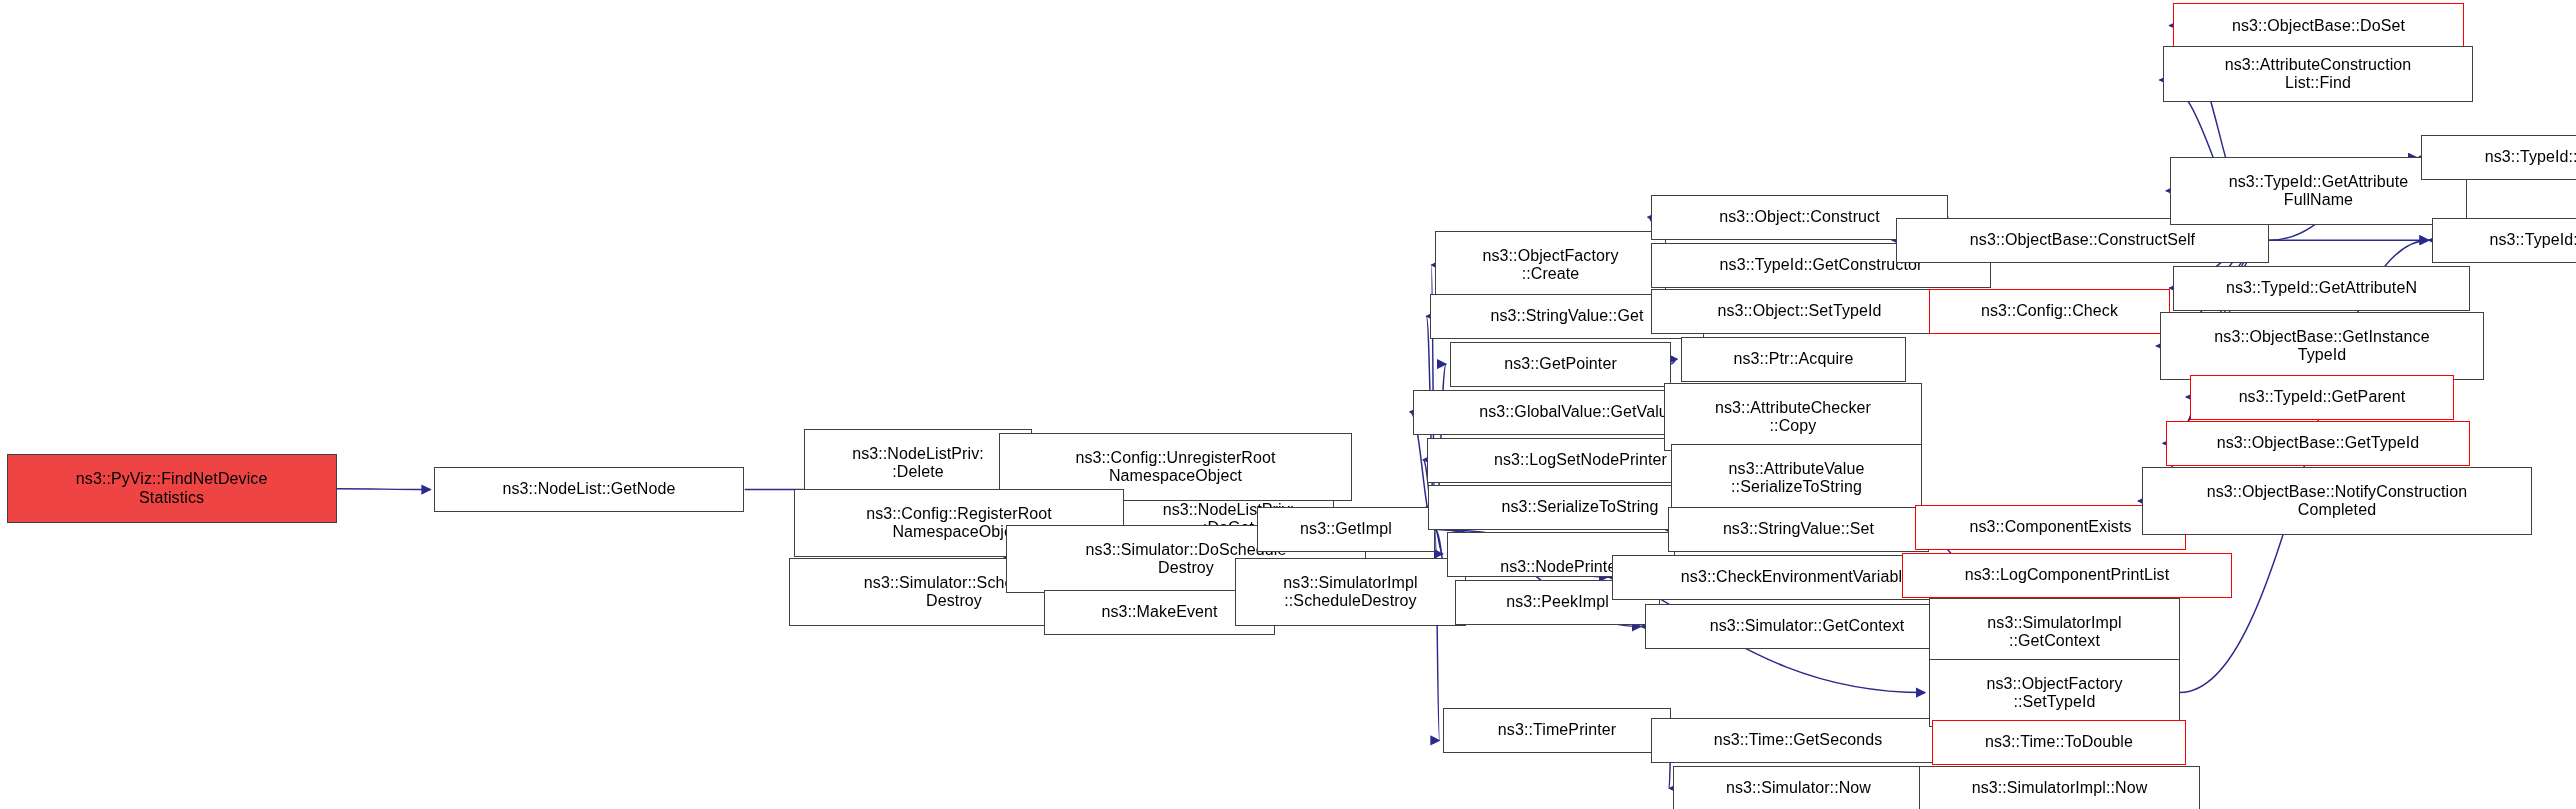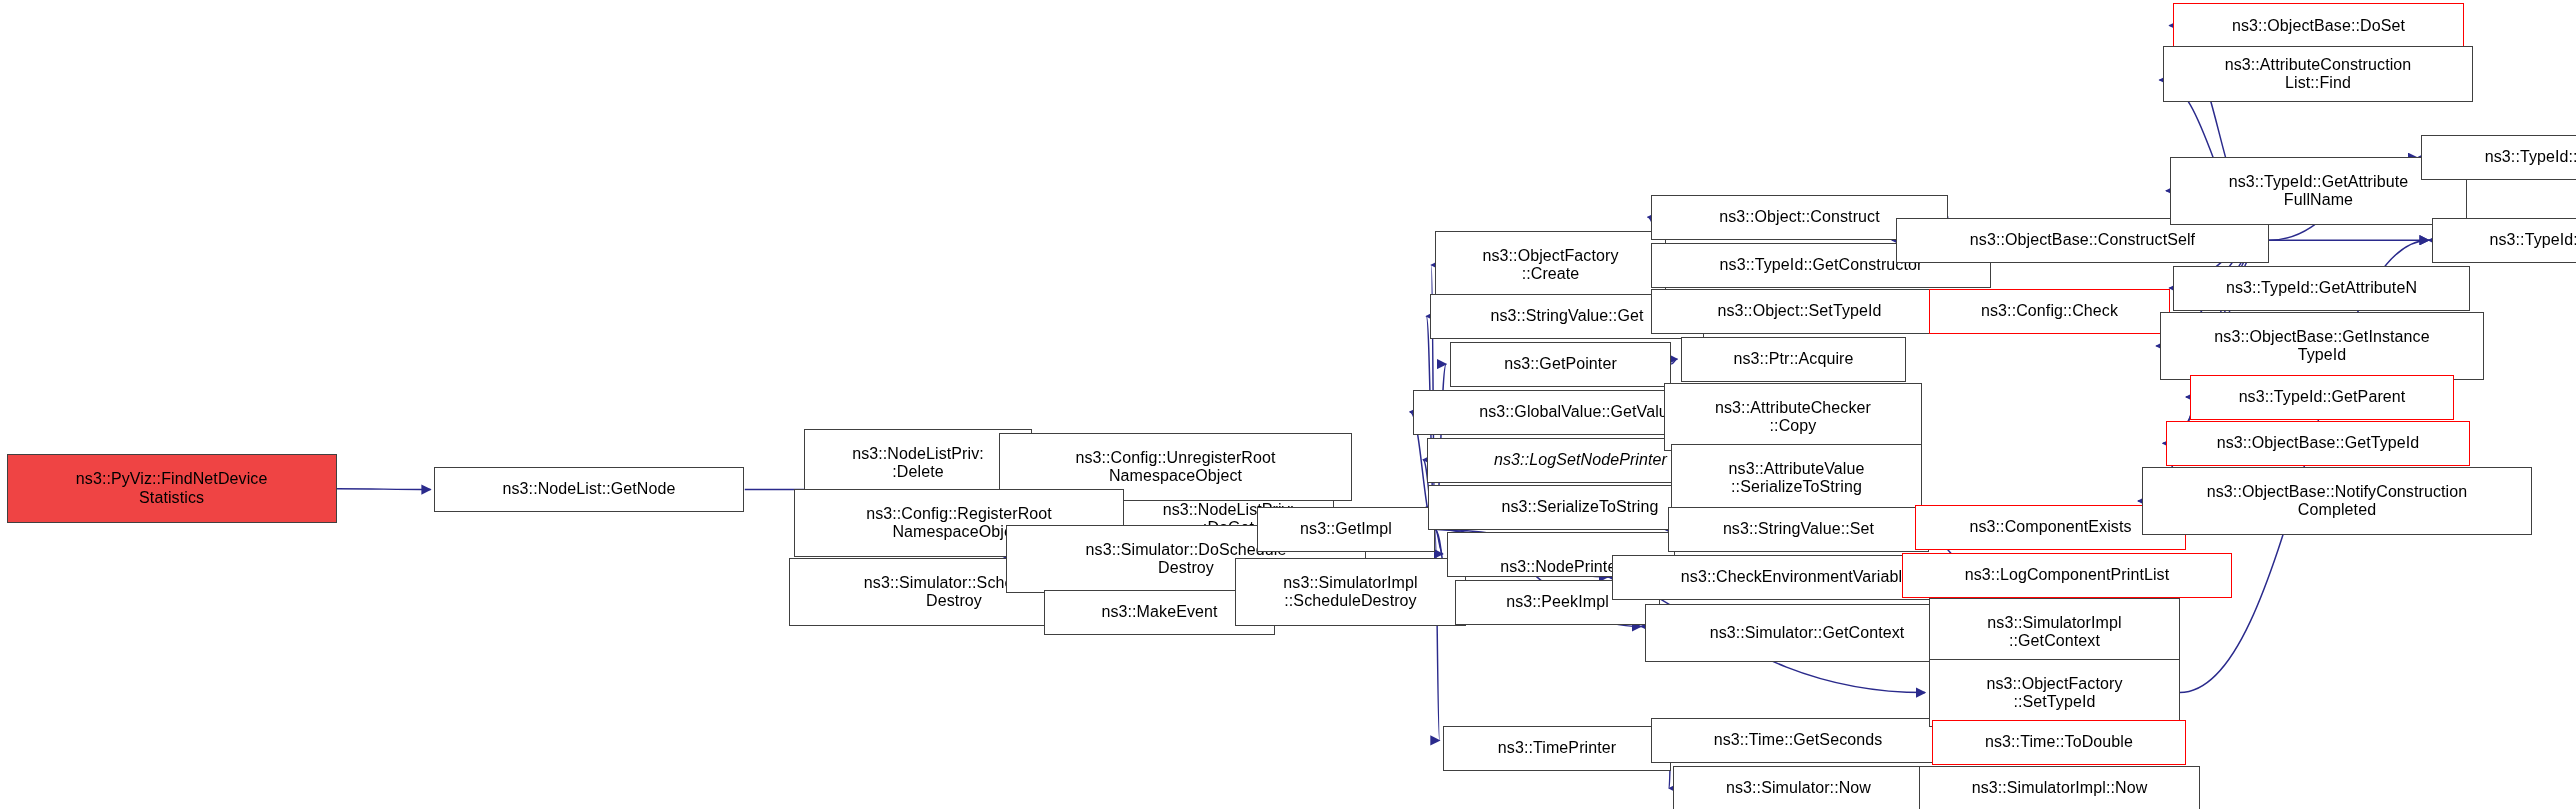--- a/index.html
+++ b/index.html
@@ -141,36 +141,36 @@
 Destroy</span></div>
       <div class="node" style="left: 1044px; top: 590px; width: 231px; height: 45px;"><span class="node-label">ns3::MakeEvent</span></div>
       <div class="node" style="left: 1257px; top: 507px; width: 178px; height: 45px;"><span class="node-label">ns3::GetImpl</span></div>
       <div class="node" style="left: 1235px; top: 558px; width: 231px; height: 68px;"><span class="node-label">ns3::SimulatorImpl
 ::ScheduleDestroy</span></div>
       <div class="node" style="left: 1435px; top: 231px; width: 231px; height: 68px;"><span class="node-label">ns3::ObjectFactory
 ::Create</span></div>
       <div class="node" style="left: 1430px; top: 294px; width: 274px; height: 45px;"><span class="node-label">ns3::StringValue::Get</span></div>
       <div class="node" style="left: 1450px; top: 342px; width: 221px; height: 45px;"><span class="node-label">ns3::GetPointer</span></div>
       <div class="node" style="left: 1413px; top: 390px; width: 330px; height: 45px;"><span class="node-label">ns3::GlobalValue::GetValue</span></div>
-      <div class="node" style="left: 1427px; top: 438px; width: 307px; height: 45px; font-style: italic;"><span class="node-label">ns3::LogSetNodePrinter</span></div>
+      <div class="node" style="left: 1427px; top: 438px; width: 307px; height: 45px;"><span class="node-label">ns3::LogSetNodePrinter</span></div>
       <div class="node" style="left: 1428px; top: 485px; width: 304px; height: 45px;"><span class="node-label">ns3::SerializeToString</span></div>
       <div class="node" style="left: 1447px; top: 532px; width: 228px; height: 45px; align-items: flex-end;"><span class="node-label">ns3::NodePrinter</span></div>
       <div class="node" style="left: 1455px; top: 580px; width: 205px; height: 45px;"><span class="node-label">ns3::PeekImpl</span></div>
-      <div class="node" style="left: 1443px; top: 726px; width: 228px; height: 45px;"><span class="node-label">ns3::TimePrinter</span></div>
+      <div class="node" style="left: 1443px; top: 708px; width: 228px; height: 45px;"><span class="node-label">ns3::TimePrinter</span></div>
       <div class="node" style="left: 1651px; top: 195px; width: 297px; height: 45px;"><span class="node-label">ns3::Object::Construct</span></div>
       <div class="node" style="left: 1651px; top: 243px; width: 340px; height: 45px;"><span class="node-label">ns3::TypeId::GetConstructor</span></div>
       <div class="node" style="left: 1651px; top: 289px; width: 297px; height: 45px;"><span class="node-label">ns3::Object::SetTypeId</span></div>
       <div class="node" style="left: 1681px; top: 337px; width: 225px; height: 45px;"><span class="node-label">ns3::Ptr::Acquire</span></div>
       <div class="node" style="left: 1664px; top: 383px; width: 258px; height: 68px;"><span class="node-label">ns3::AttributeChecker
 ::Copy</span></div>
       <div class="node" style="left: 1671px; top: 444px; width: 251px; height: 68px;"><span class="node-label">ns3::AttributeValue
 ::SerializeToString</span></div>
       <div class="node" style="left: 1668px; top: 507px; width: 261px; height: 45px; justify-content: flex-end;"><span class="node-label">ns3::StringValue::Set</span></div>
       <div class="node" style="left: 1612px; top: 555px; width: 376px; height: 45px;"><span class="node-label">ns3::CheckEnvironmentVariables</span></div>
-      <div class="node" style="left: 1645px; top: 604px; width: 324px; height: 58px;"><span class="node-label">ns3::Simulator::GetContext</span></div>
+      <div class="node" style="left: 1645px; top: 604px; width: 324px; height: 45px;"><span class="node-label">ns3::Simulator::GetContext</span></div>
       <div class="node" style="left: 1651px; top: 718px; width: 294px; height: 45px;"><span class="node-label">ns3::Time::GetSeconds</span></div>
       <div class="node" style="left: 1673px; top: 766px; width: 251px; height: 45px;"><span class="node-label">ns3::Simulator::Now</span></div>
       <div class="node" style="left: 1896px; top: 218px; width: 373px; height: 45px;"><span class="node-label">ns3::ObjectBase::ConstructSelf</span></div>
       <div class="node red" style="left: 1929px; top: 289px; width: 241px; height: 45px;"><span class="node-label">ns3::Config::Check</span></div>
       <div class="node red" style="left: 1915px; top: 505px; width: 271px; height: 45px;"><span class="node-label">ns3::ComponentExists</span></div>
       <div class="node red" style="left: 1902px; top: 553px; width: 330px; height: 45px;"><span class="node-label">ns3::LogComponentPrintList</span></div>
       <div class="node" style="left: 1929px; top: 598px; width: 251px; height: 68px;"><span class="node-label">ns3::SimulatorImpl
 ::GetContext</span></div>
       <div class="node" style="left: 1929px; top: 659px; width: 251px; height: 68px;"><span class="node-label">ns3::ObjectFactory
 ::SetTypeId</span></div>

